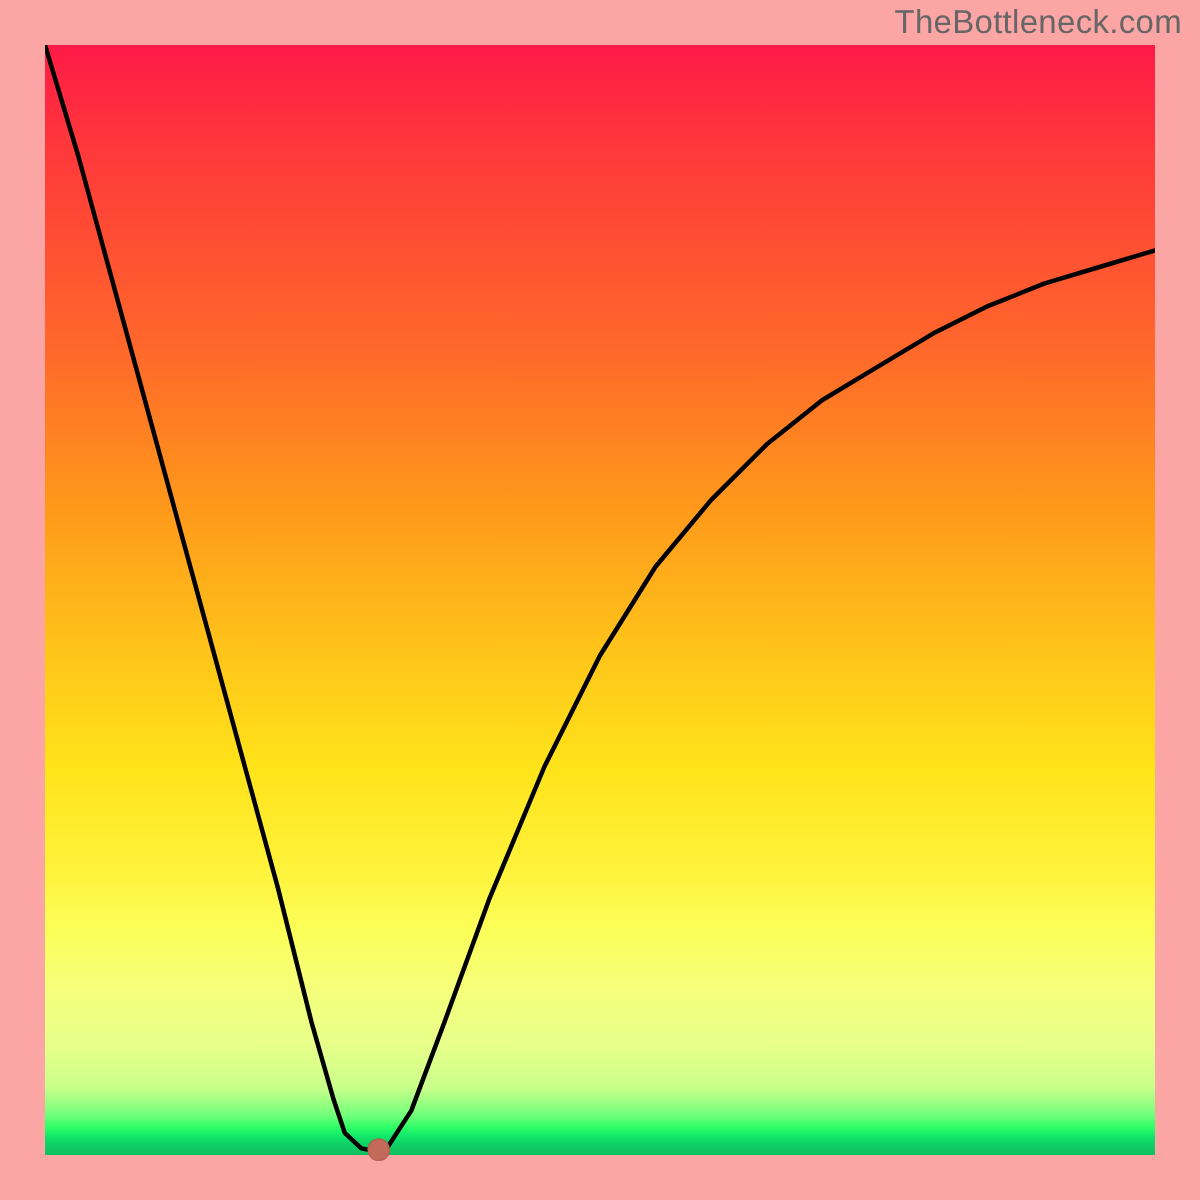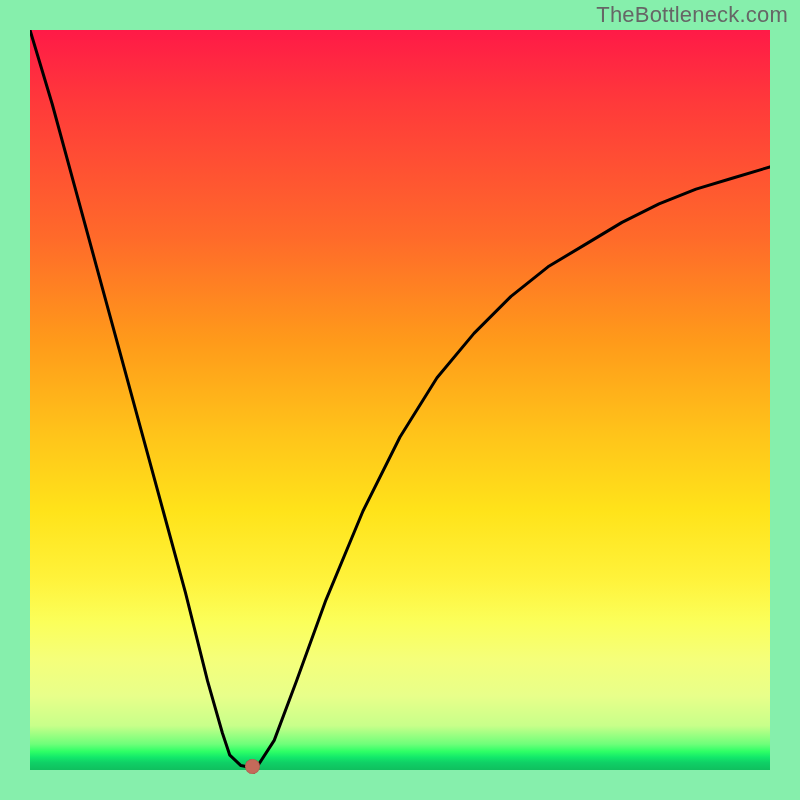--- a/index.html
+++ b/index.html
@@ -8,21 +8,21 @@
     width: 800px;
     height: 800px;
     background: #000;
     overflow: hidden;
     font-family: Arial, Helvetica, sans-serif;
   }
   .frame {
     position: relative;
     width: 800px;
     height: 800px;
-    background: #86efac;
+    background: #fca5a5;
   }
   .watermark {
     position: absolute;
     top: 2px;
     right: 12px;
     color: #666;
     font-size: 22px;
     font-weight: 500;
     letter-spacing: 0.2px;
     user-select: none;

